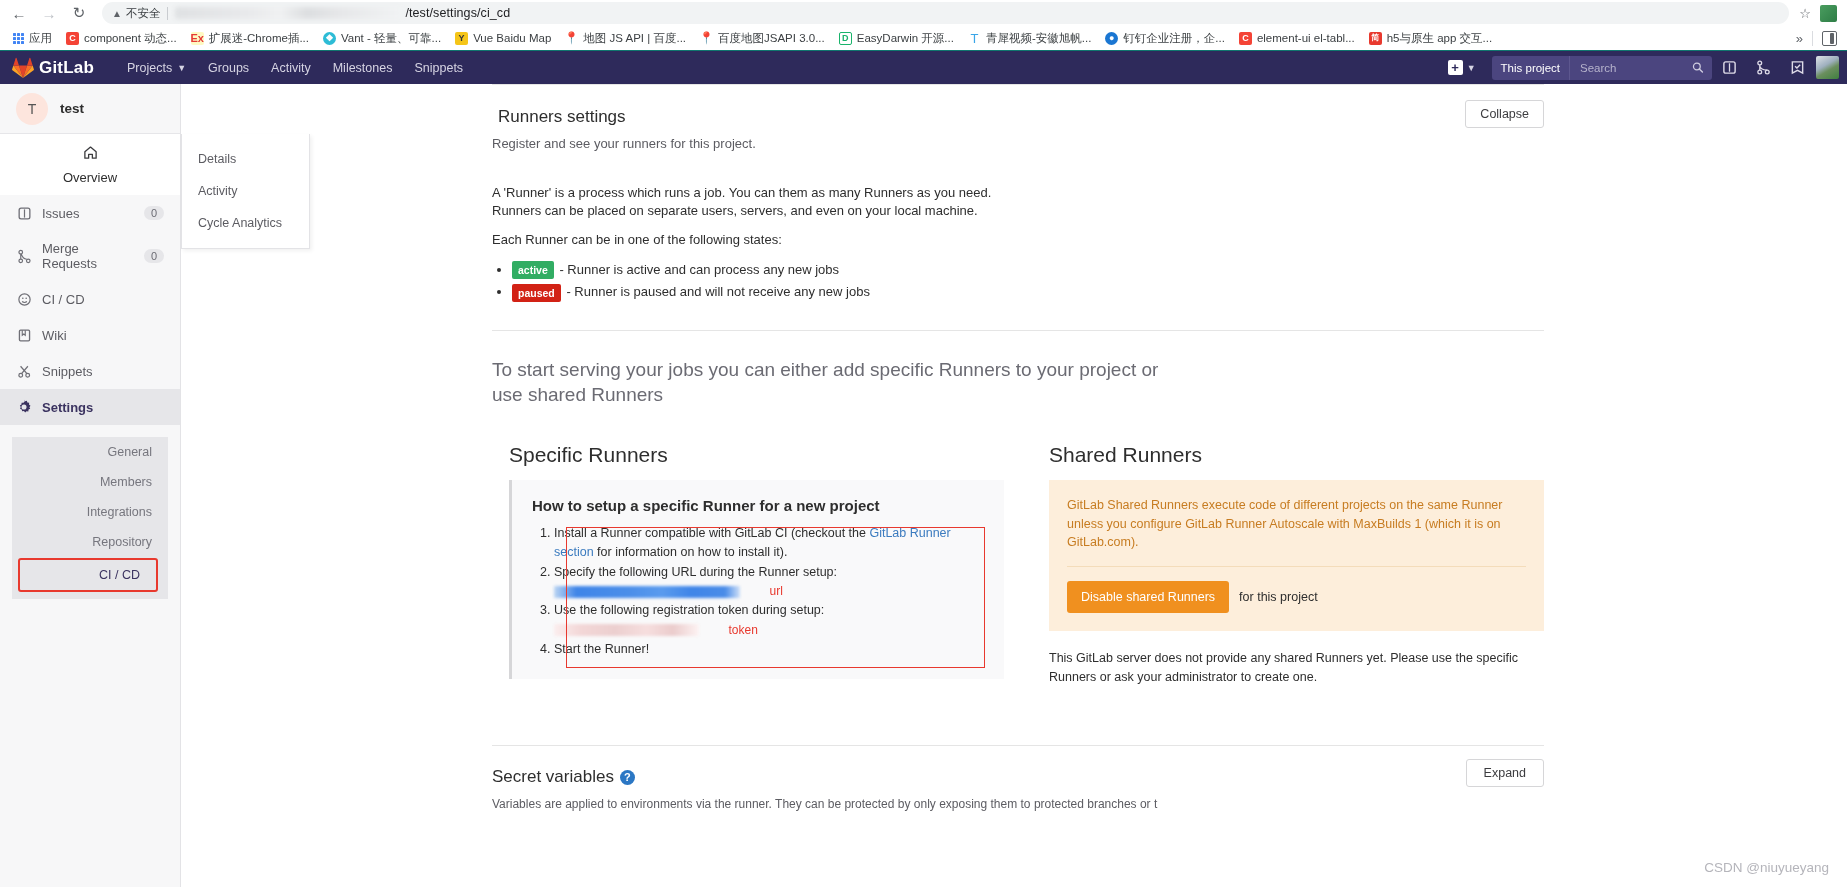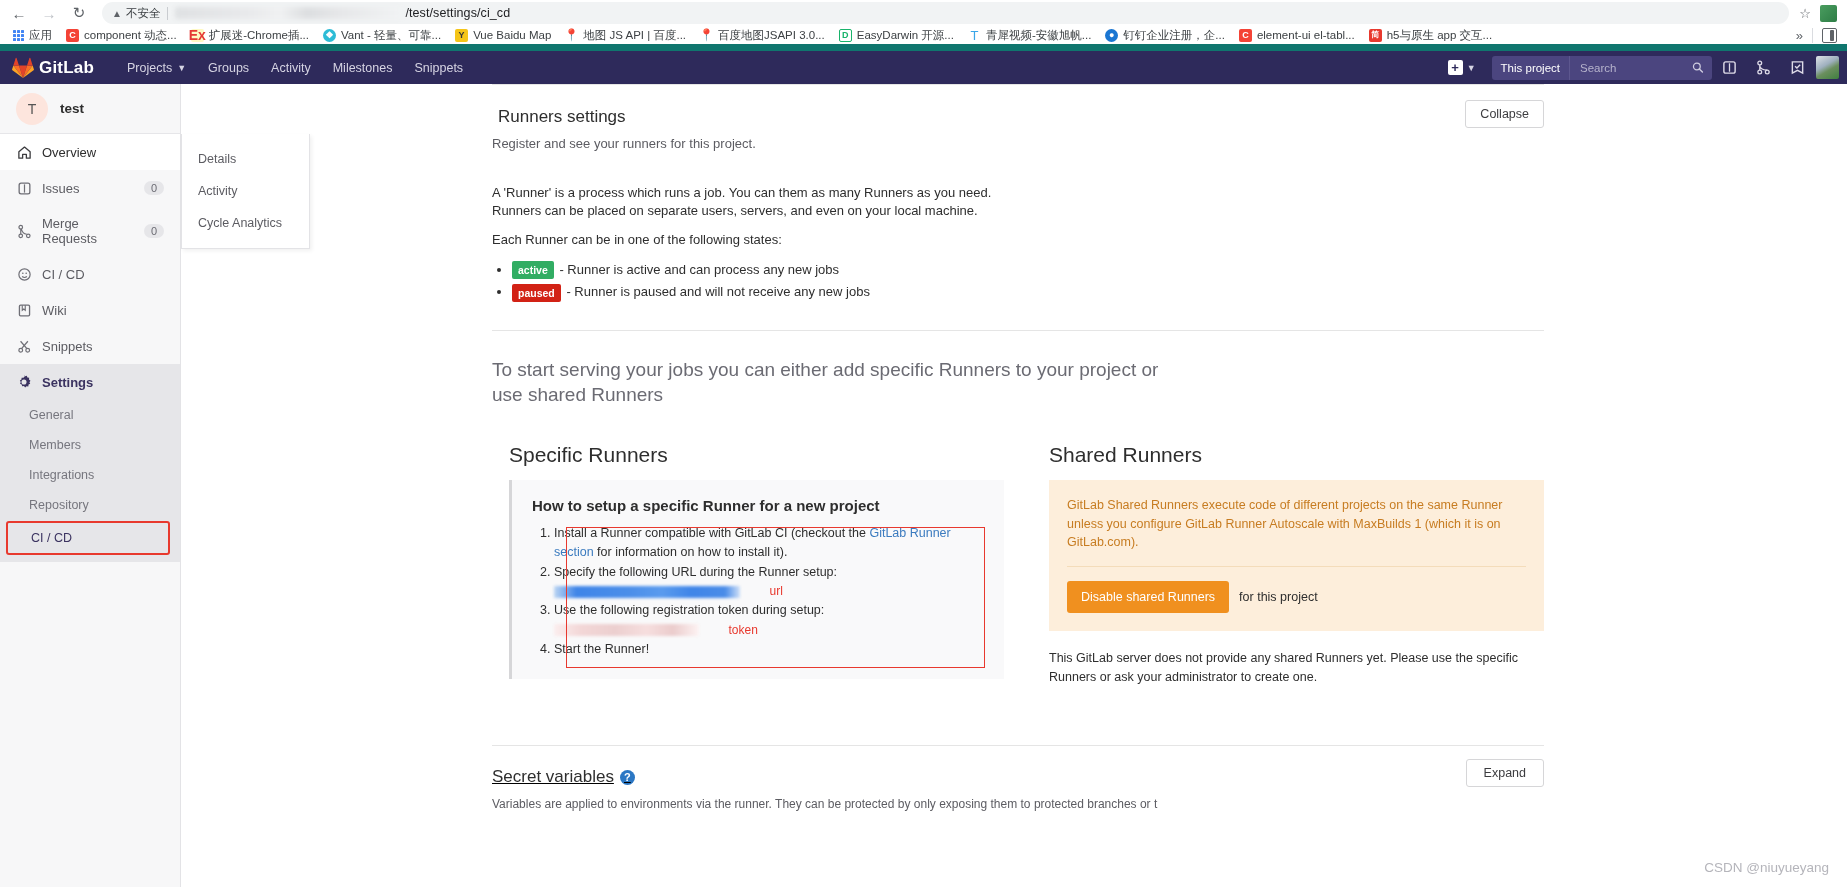--- a/index.html
+++ b/index.html
@@ -38,21 +38,21 @@
   .url-tail { font-size: 12.5px; color: #202124; letter-spacing: .1px; }
   .omni-right { display: flex; align-items: center; gap: 9px; }
   .star { color: #5f6368; font-size: 13px; cursor: pointer; }
   .ext-ico {
     width: 17px; height: 17px; border-radius: 2px; cursor: pointer;
     background: linear-gradient(135deg,#4a9d5f,#2e7d46);
   }
 
   .bookmarks-row {
     height: 25px; display: flex; align-items: center; gap: 0px;
-    padding: 0 8px 0 6px; border-bottom: 7px solid #0f766e; background: #fff;
+    padding: 0 8px 0 6px; border-bottom: 1px solid #0f766e; background: #fff;
     font-size: 11.5px; color: #3c4043; white-space: nowrap; overflow: hidden;
   }
   .bm { display: flex; align-items: center; gap: 5px; padding: 2px 7px; border-radius: 3px; cursor: pointer; }
   .bm-label { font-size: 11.5px; color: #3c4043; }
   .bm-ico {
     width: 13px; height: 13px; border-radius: 2px; flex: none;
     display: flex; align-items: center; justify-content: center;
     font-size: 9px; font-weight: bold; color: #fff; line-height: 1;
   }
   .grid-ico { display: grid; grid-template-columns: repeat(3,3px); grid-template-rows: repeat(3,3px); gap: 1px; }
@@ -121,29 +121,29 @@
     width: 32px; height: 32px; border-radius: 50%; background: #fde5dd; color: #555;
     display: flex; align-items: center; justify-content: center; font-size: 14px;
   }
   .proj-name { font-size: 13.5px; font-weight: 700; color: #2e2e2e; }
 
   .nav-list { list-style: none; margin: 0; padding: 0; }
   .nav-li {
     display: flex; align-items: center; gap: 10px; padding: 10px 16px;
     font-size: 13px; color: #5c5c62; cursor: pointer; position: relative;
   }
-  .nav-li.active-white { background: #fff; color: #2e2e2e; font-weight: 400; }
+  .nav-li.active-white { background: #fff; color: #2e2e2e; font-weight: 400; flex-direction: column; }
   .nav-li.active-gray { background: #e6e6e9; color: #3b3360; font-weight: 700; }
   .nav-li .ico { width: 16px; height: 16px; display:flex; align-items:center; justify-content:center; flex:none; }
   .nav-li .lbl { flex: 1; }
   .count-badge {
     background: #e6e6e9; color: #6b6b73; font-size: 11px; border-radius: 9px;
     padding: 1px 7px; min-width: 20px; text-align: center;
   }
-  .subnav { list-style: none; margin: 0; padding: 0 0 6px 0; background: #e6e6e9; }
+  .subnav { list-style: none; margin: 12px; padding: 0 0 6px 0; background: #e6e6e9; text-align: right; }
   .sub-li {
     padding: 8px 16px 8px 29px; font-size: 12.5px; color: #76767e; cursor: pointer;
   }
   .sub-li.selected {
     color: #3b3360; background: #e6e6e9;
     border: 2px solid #e8392e; border-radius: 3px;
     margin: 1px 10px 1px 6px; padding: 8px 16px 8px 23px;
   }
 
   
@@ -228,21 +228,21 @@
   .alert-sep { border: none; border-top: 1px solid #f4dcba; margin: 15px 0 14px 0; }
   .btn-warning {
     background: #f0901f; color: #fff; border: none; border-radius: 3px;
     font-size: 12.5px; padding: 9px 14px; cursor: pointer; font-weight: 400;
     font-family: "Liberation Sans", sans-serif;
   }
   .for-proj { color: #2e2e2e; font-size: 12.5px; margin-left: 10px; }
   .shared-note { font-size: 12.5px; color: #2e2e2e; line-height: 1.55; margin-top: 18px; }
 
   .hr2 { border: none; border-top: 1px solid #e5e5e5; margin: 45px 0 0 0; }
-  .secvar-row { display: flex; align-items: flex-start; margin-top: 21px; position: relative; text-decoration: underline; }
+  .secvar-row { display: flex; align-items: flex-start; margin-top: 21px; position: relative; }
   .secvar-title { font-size: 17px; color: #2e2e2e; font-weight: 400; margin: 0; display:flex; align-items:center; gap:6px; }
   .help-ico {
     width: 15px; height: 15px; border-radius: 50%; background: #2b77c4; color: #fff;
     font-size: 11px; font-weight: 700; display: inline-flex; align-items: center; justify-content: center;
   }
   .expand-btn {
     position: absolute; right: 0; top: -8px;
     border: 1px solid #d6d6d8; background: #fff; color: #3c3c3f;
     font-size: 12.5px; padding: 6px 17px; border-radius: 3px; cursor: pointer;
     font-family: "Liberation Sans", sans-serif;
@@ -293,21 +293,21 @@
           <i></i>
       </span>
       <span class="bm-label">应用</span>
     </div>
 
     <div class="bm">
       <span class="bm-ico" style="background:#f44336">C</span>
       <span class="bm-label">component 动态...</span>
     </div>
     <div class="bm">
-      <span class="bm-ico" style="background:#fef9c3;color:#e53935;font-size:14px">Ex</span>
+      <span class="bm-ico" style="background:#fef9c3;color:#e53935;font-size:11px">Ex</span>
       <span class="bm-label">扩展迷-Chrome插...</span>
     </div>
     <div class="bm">
       <span class="bm-ico" style="background:#2dbcd6;border-radius:50%">❖</span>
       <span class="bm-label">Vant - 轻量、可靠...</span>
     </div>
     <div class="bm">
       <span class="bm-ico" style="background:#f5c518;color:#333">Y</span>
       <span class="bm-label">Vue Baidu Map</span>
     </div>

